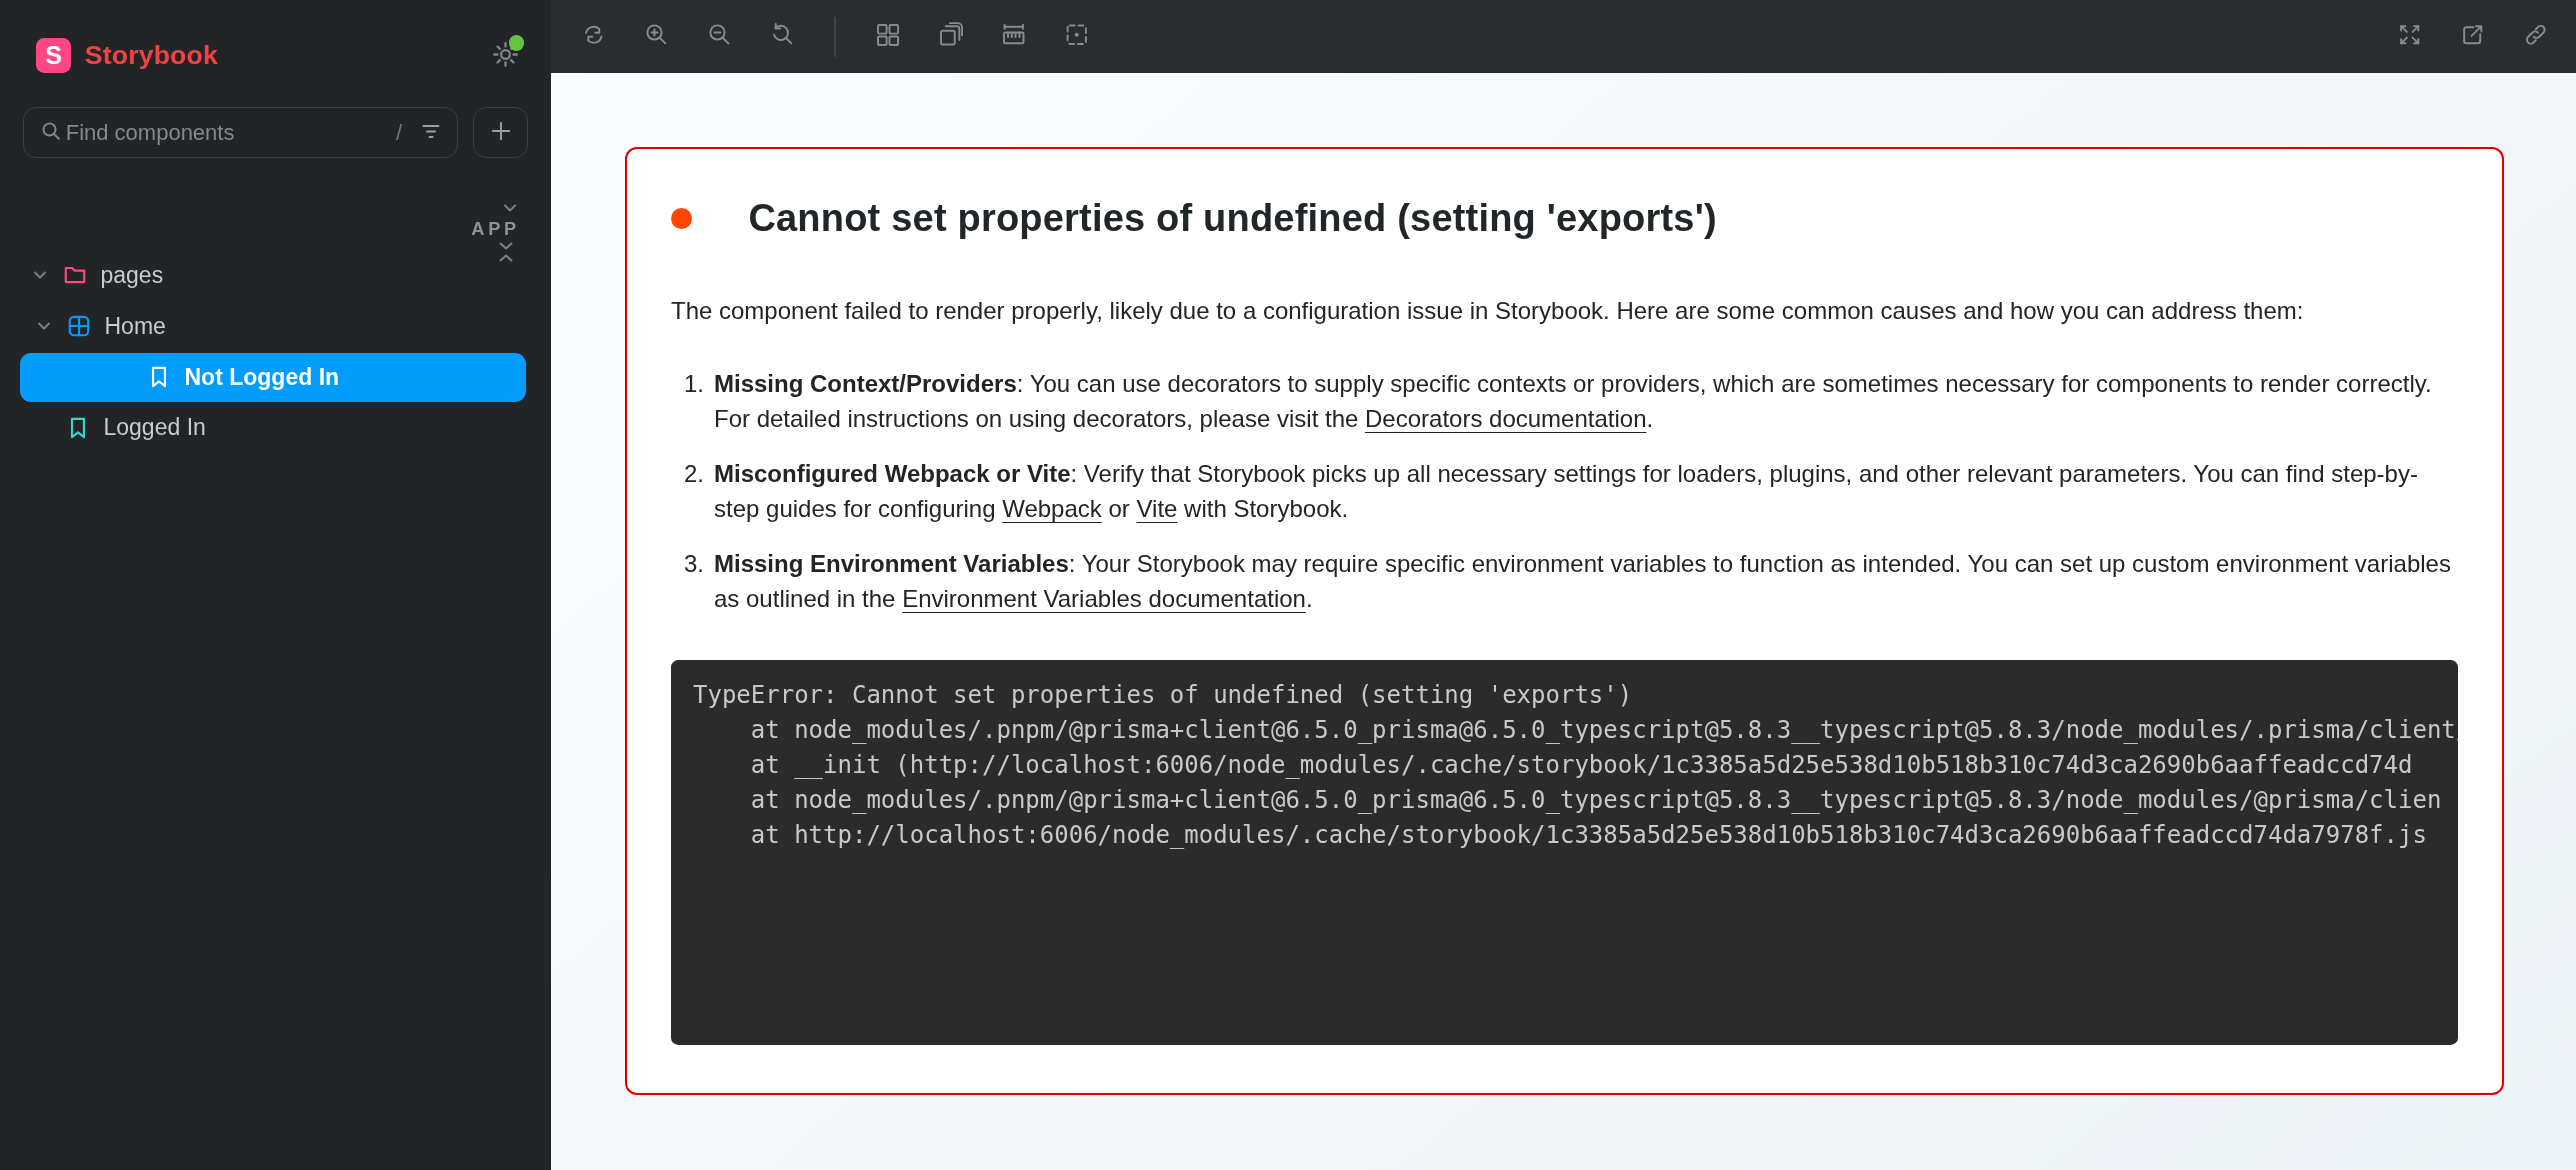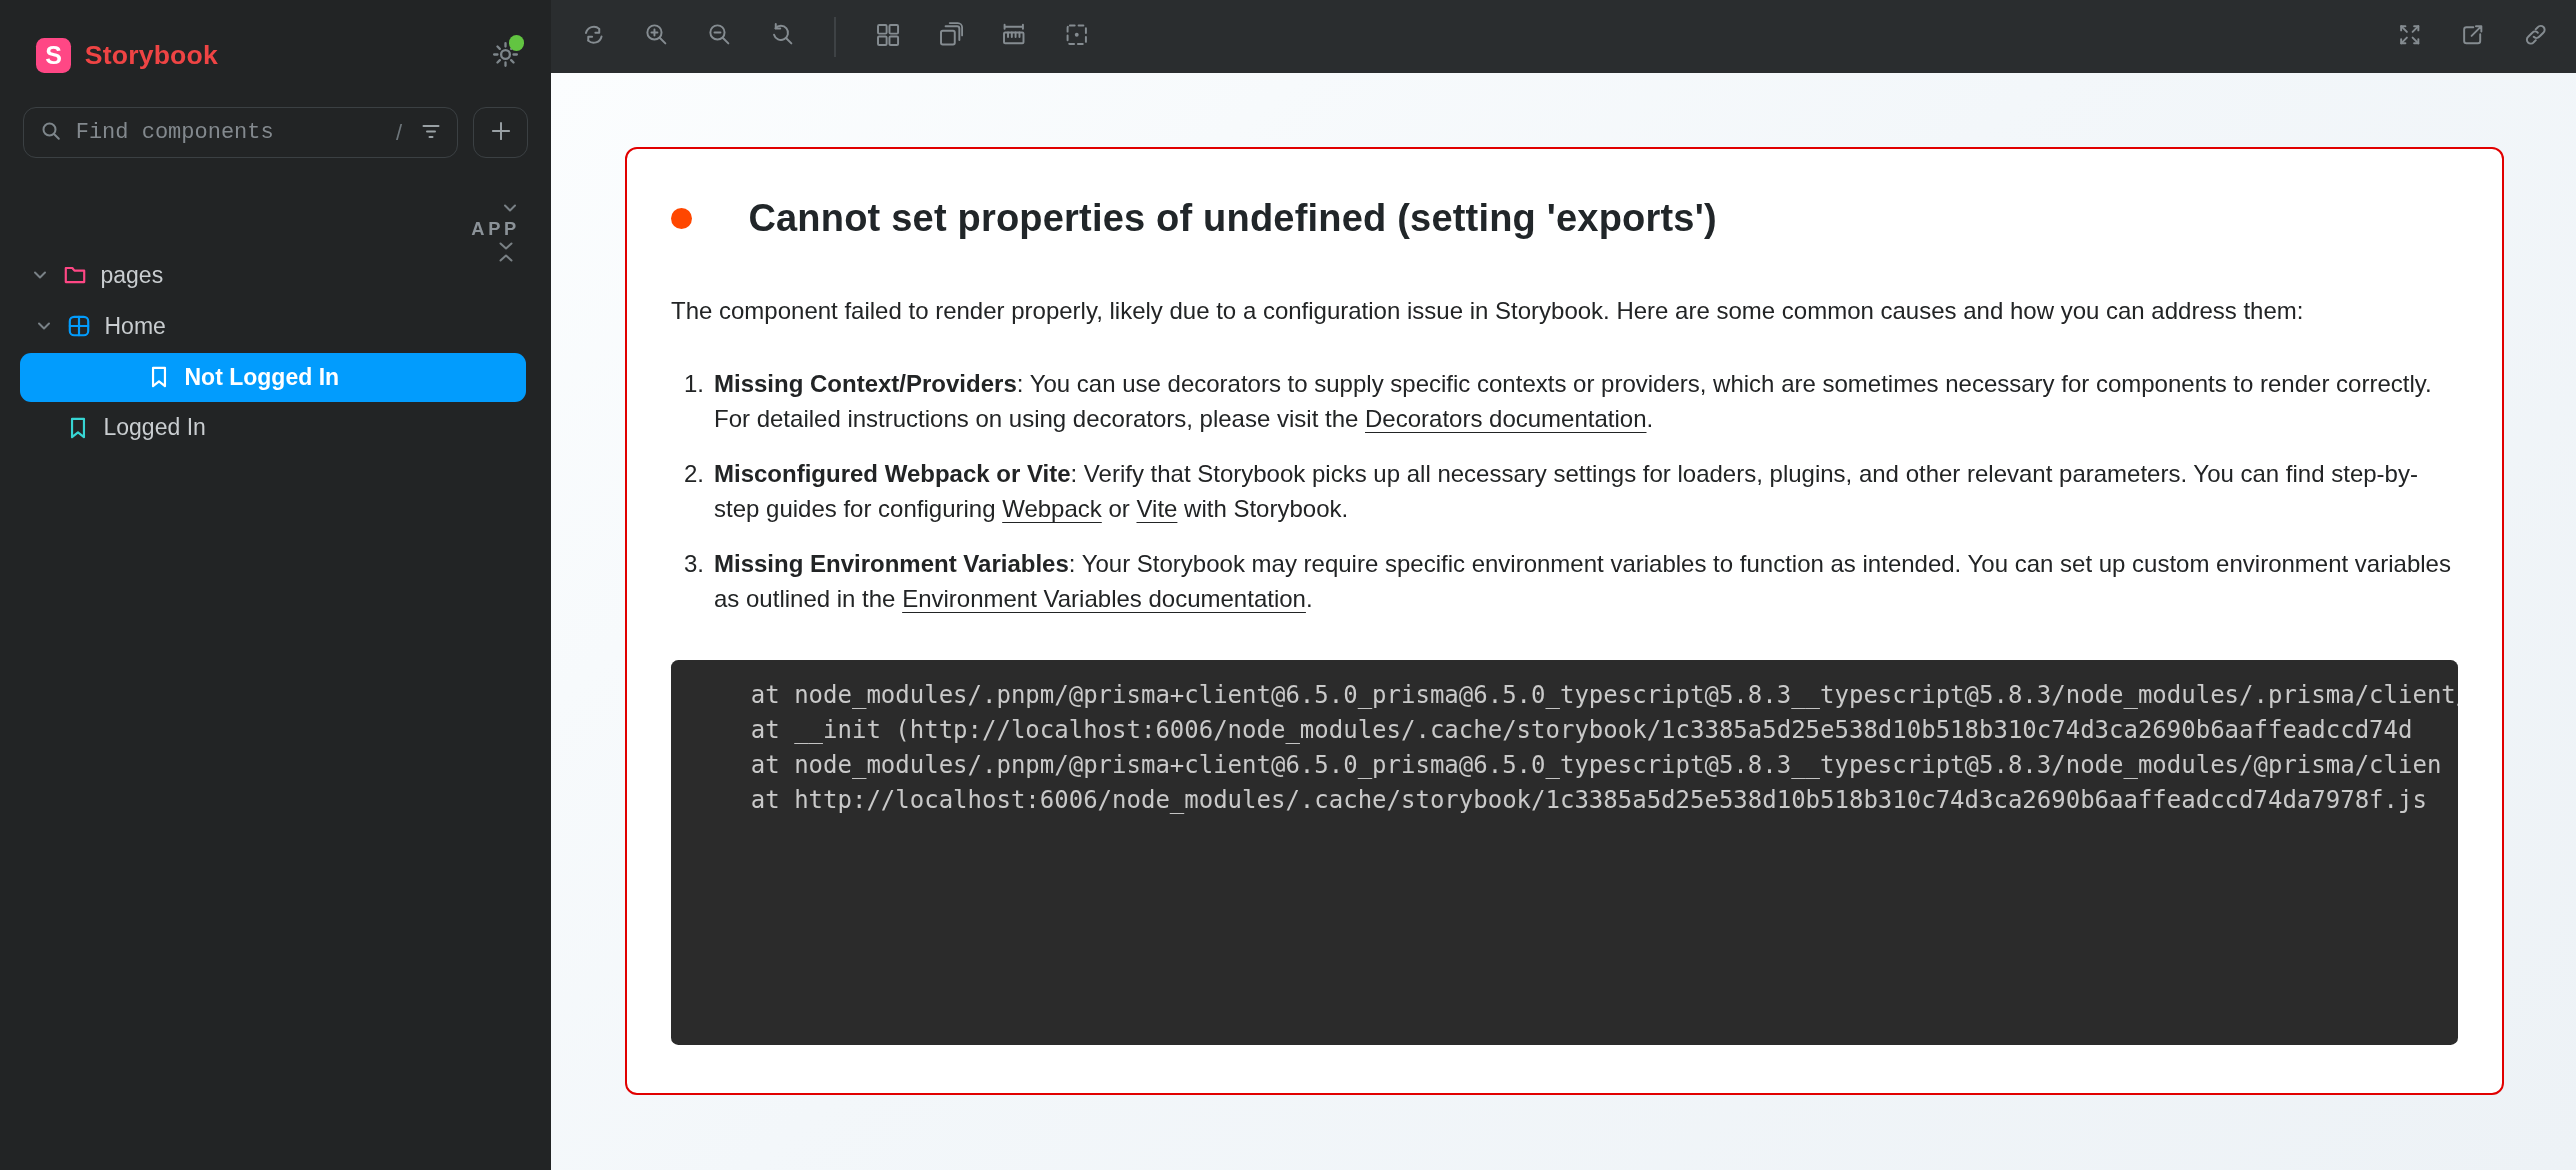--- a/index.html
+++ b/index.html
@@ -19,21 +19,21 @@
   .brand-row { display:flex; align-items:center; margin:37px 27.5px 0 36px; }
   .logo { width:35px; height:35px; background:#FF4785; border-radius:8.2px; color:#fff; font-weight:bold; font-size:25px; display:flex; align-items:center; justify-content:center; }
   .brand-title { font-size:26.6px; font-weight:bold; color:#ef4444; margin-left:13.7px; letter-spacing:0.2px; }
   .gear-wrap { margin-left:auto; position:relative; width:37px; height:37px; display:flex; align-items:center; justify-content:center; color:#7E868B; background:none; border:none; cursor:pointer; }
   .gear-wrap svg { width:31px; height:31px; stroke:currentColor; fill:none; stroke-width:1.8; stroke-linecap:round; }
   .gear-dot { position:absolute; right:-0.9px; top:-1.8px; width:15.6px; height:15.6px; border-radius:50%; background:#62C441; }
 
   .search-row { display:flex; align-items:center; margin:33px 23px 0 23px; }
   .search-box { flex:1; height:51px; border:1.8px solid #3B4043; border-radius:13px; display:flex; align-items:center; padding:0 14.7px; }
   .search-box svg { width:24px; height:24px; stroke:#7E868B; fill:none; stroke-width:2; stroke-linecap:round; flex:none; }
-  .search-input { flex:1; min-width:0; background:transparent; border:none; outline:none; color:#C9CDD0; font-size:22px; margin-left:13px; font-family:Liberation Mono, monospace; }
+  .search-input { flex:1; min-width:0; background:transparent; border:none; outline:none; color:#C9CDD0; font-size:22px; margin-left:3px; font-family:Liberation Sans, sans-serif; }
   .search-input::placeholder { color:#83898E; }
   .slash-hint { color:#6E767B; font-size:22px; margin:0 16.5px 0 7.3px; flex:none; }
   .filter-icon svg { stroke:#9AA1A5; }
   .plus-btn { width:55px; height:51px; margin-left:14.7px; border:1.8px solid #3B4043; border-radius:13px; background:transparent; display:flex; align-items:center; justify-content:center; color:#9AA1A5; cursor:pointer; }
   .plus-btn svg { width:26px; height:26px; stroke:currentColor; stroke-width:1.8; stroke-linecap:round; fill:none; }
 
   .section-row { display:flex; align-items:flex-end; margin:40px 31px 0 30px; height:37px;flex-direction:column; }
   .section-label { font-size:18.3px; font-weight:600; letter-spacing:3.7px; color:#8B9298; margin-left:9.2px; }
   .mini-btn { background:none; border:none; color:#7A8185; width:27.5px; height:33px; display:flex; align-items:center; justify-content:center; cursor:pointer; }
   .mini-btn svg, .chev svg { stroke:currentColor; fill:none; stroke-width:2; stroke-linecap:round; stroke-linejoin:round; }
@@ -274,20 +274,21 @@
         <span class="cause-num">2.</span>
         <span class="cause-body"><b>Misconfigured Webpack or Vite</b><span>: Verify that Storybook picks up all necessary settings for loaders, plugins, and other relevant parameters. You can find step-by-step guides for configuring </span><span class="doc-link">Webpack</span><span> or </span><span class="doc-link">Vite</span><span> with Storybook.</span></span>
       </li>
       <li class="cause-item">
         <span class="cause-num">3.</span>
         <span class="cause-body"><b>Missing Environment Variables</b><span>: Your Storybook may require specific environment variables to function as intended. You can set up custom environment variables as outlined in the </span><span class="doc-link">Environment Variables documentation</span><span>.</span></span>
       </li>
     </ol>
 
     <div class="stack-block">
+      <div class="stack-line">TypeError: Cannot set properties of undefined (setting 'exports')</div>
       <div class="stack-line">    at node_modules/.pnpm/@prisma+client@6.5.0_prisma@6.5.0_typescript@5.8.3__typescript@5.8.3/node_modules/.prisma/client/defau</div>
       <div class="stack-line">    at __init (http://localhost:6006/node_modules/.cache/storybook/1c3385a5d25e538d10b518b310c74d3ca2690b6aaffeadccd74d</div>
       <div class="stack-line">    at node_modules/.pnpm/@prisma+client@6.5.0_prisma@6.5.0_typescript@5.8.3__typescript@5.8.3/node_modules/@prisma/clien</div>
       <div class="stack-line">    at http://localhost:6006/node_modules/.cache/storybook/1c3385a5d25e538d10b518b310c74d3ca2690b6aaffeadccd74da7978f.js</div>
     </div>
   </div>
 </main>
 
 
 </body></html>

